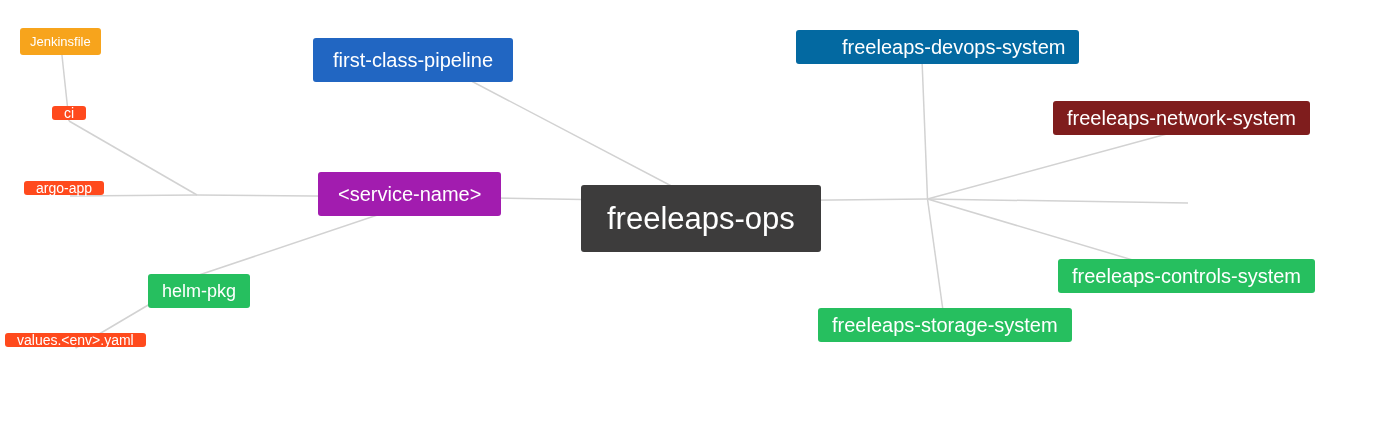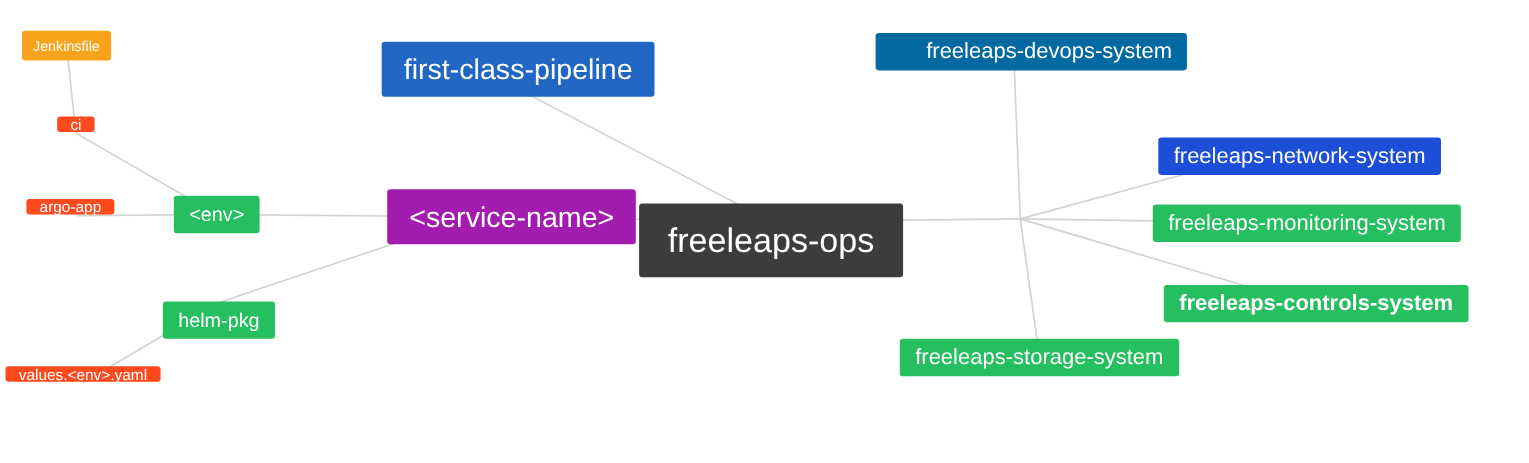--- a/index.html
+++ b/index.html
@@ -28,21 +28,21 @@
     z-index: 1;
     color: #ffffff;
     white-space: nowrap;
     border-radius: 3px;
     line-height: 1;
     display: inline-block;
     box-sizing: border-box;
     cursor: default;
   }
   .node-root   { font-size: 31px; padding: 18px 26px; font-weight: 400; margin-top: 17px; }
-  .node-blue   { font-size: 26px; padding: 12px 20px; margin-left: 34px; }
+  .node-blue   { font-size: 20px; padding: 12px 20px; }
   .node-green-lg { font-size: 20px; padding: 7px 14px; }
   .node-green  { font-size: 18px; padding: 8px 14px; }
   .node-red    { font-size: 14px; padding: 0 12px; }
   .node-amber  { font-size: 13px; padding: 7px 10px; }
 </style>
 </head>
 <body>
 
 <div id="canvas">
 
@@ -62,36 +62,34 @@
       <line x1="927.5" y1="199" x2="1186.5" y2="276" stroke="#d2d2d2" stroke-width="1.5"></line>
       <line x1="927.5" y1="199" x2="945" y2="325" stroke="#d2d2d2" stroke-width="1.5"></line>
     </svg>
 
   <div class="node node-amber" style="left: 20px; top: 28px; background: rgb(247, 164, 28);">Jenkinsfile</div>
 
   <div class="node node-red" style="left: 52px; top: 106px; background: rgb(255, 74, 29);">ci</div>
 
   <div class="node node-red" style="left: 24px; top: 181px; background: rgb(255, 74, 29);">argo-app</div>
 
-  <div class="node node-green" style="left: 158px; top: 178px; background: rgb(38, 191, 95);">&lt;env&gt;</div>
 
   <div class="node node-green" style="left: 148px; top: 274px; background: rgb(38, 191, 95);">helm-pkg</div>
 
   <div class="node node-red" style="left: 5px; top: 333px; background: rgb(255, 74, 29);">values.&lt;env&gt;.yaml</div>
 
   <div class="node node-blue" style="left: 313px; top: 38px; background: rgb(33, 102, 194);">first-class-pipeline</div>
 
   <div class="node node-blue" style="left: 318px; top: 172px; background: #a21caf;">&lt;service-name&gt;</div>
 
   <div class="node node-root" style="left: 581px; top: 168px; background: rgb(61, 60, 60);">freeleaps-ops</div>
 
 
   <div class="node node-green-lg" style="left: 796px; top: 30px; background: #0369a1; padding-left: 46px;">freeleaps-devops-system</div>
 
-  <div class="node node-green-lg" style="left: 1053px; top: 125px; background: #1d4ed8;">freeleaps-network-system</div>
+  <div class="node node-green-lg" style="left: 1053px; top: 101px; background: #7f1d1d;">freeleaps-network-system</div>
 
-  <div class="node node-green-lg" style="left: 1048px; top: 186px; background: rgb(38, 191, 95);">freeleaps-monitoring-system</div>
 
-  <div class="node node-green-lg" style="left: 1058px; top: 259px; background: rgb(38, 191, 95); font-weight: bold;">freeleaps-controls-system</div>
+  <div class="node node-green-lg" style="left: 1058px; top: 259px; background: rgb(38, 191, 95);">freeleaps-controls-system</div>
 
   <div class="node node-green-lg" style="left: 818px; top: 308px; background: rgb(38, 191, 95);">freeleaps-storage-system</div>
 
 </div>
 
 </body></html>

